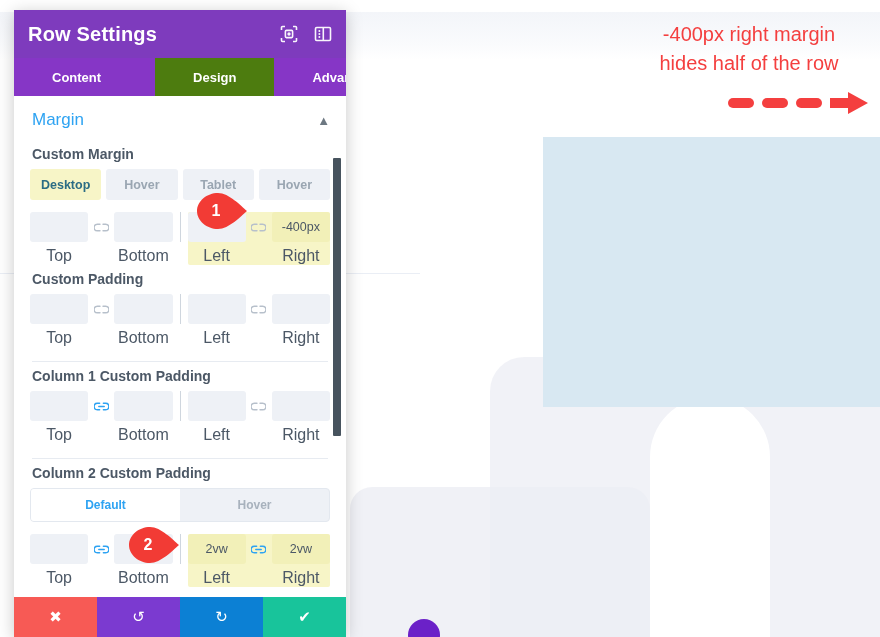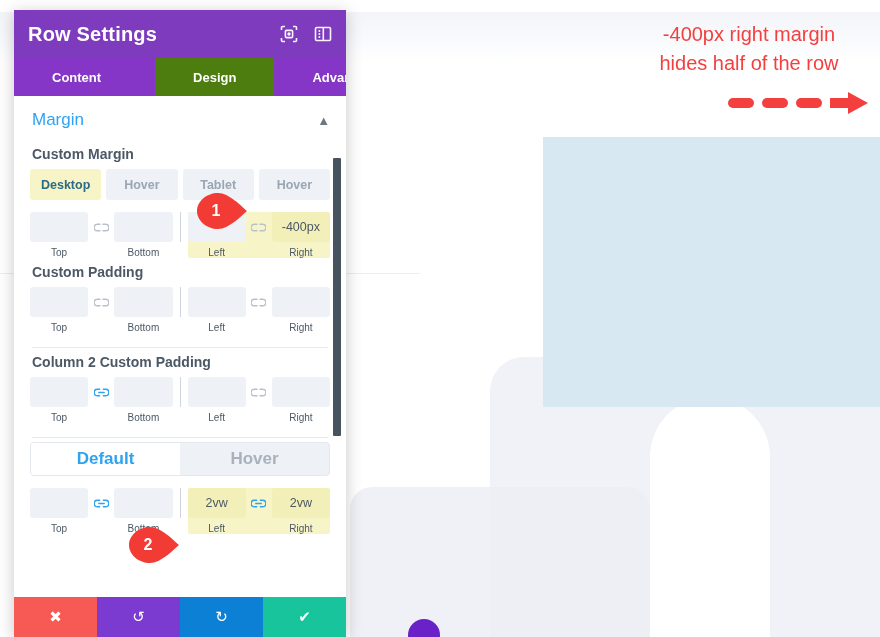--- a/index.html
+++ b/index.html
@@ -156,21 +156,21 @@
   .seg-item.active {
     background: #f7f5c7; color: #2b6c84;
   }
 
   .seg2 {
     display: flex; margin-bottom: 12px; border-radius: 4px;
     background: #eef1f6; overflow: hidden; border: 1px solid #e3e8ef;
   }
   .seg2-item {
     flex: 1; height: 32px; display: flex; align-items: center; justify-content: center;
-    font-size: 17px; font-weight: bold; color: #a8b2bd; cursor: pointer;
+    font-size: 12px; font-weight: bold; color: #a8b2bd; cursor: pointer;
   }
   .seg2-item.active { background: #ffffff; color: #2ea3f2; }
 
   
   .quad { display: flex; align-items: flex-start; margin-bottom: 4px; }
   .quad-half { display: flex; align-items: flex-start; flex: 1; }
   .quad-half.hl { background: #f7f5c7; border-radius: 2px; }
   .divider-v {
     width: 1px; align-self: stretch; background: #cfd6de;
     margin: 0 7px; height: 30px;
@@ -178,21 +178,21 @@
   .cell { flex: 1; display: flex; flex-direction: column; align-items: center; }
   .cell-input {
     width: 100%; height: 30px; border-radius: 3px;
     background: #eef1f6; border: none;
     font-family: "Liberation Sans", sans-serif;
     font-size: 12.5px; color: #4c5866; text-align: center;
     outline: none;
   }
   .cell-input.filled { background: #f2f0b8; color: #4c5866; }
   .cell-label {
-    margin-top: 5px; font-size: 10px; color: #4c5866;
+    margin-top: 5px; font-size: 16px; color: #4c5866;
   }
   .linkbtn {
     width: 26px; height: 30px; display: flex; align-items: center; justify-content: center;
     cursor: pointer; flex: 0 0 auto;
   }
   .hr {
     height: 1px; background: #e7ebf1; margin: 14px 2px 4px 2px;
   }
 
   
@@ -387,21 +387,21 @@
               <input class="cell-input" value="" style="">
               <div class="cell-label">Right</div>
             </div>
           </div>
         </div>
       </div>
 
       <div class="hr"></div>
 
       <div>
-        <div class="field-label">Column 2 Custom Padding</div>
+        <div class="field-label">Column 1 Custom Padding</div>
         <div class="quad">
           <div class="quad-half">
             <div class="cell">
               <input class="cell-input" value="" style="">
               <div class="cell-label">Top</div>
             </div>
             <div class="linkbtn">
               <svg width="15" height="11" viewBox="0 0 15 11">
                   <g fill="none" stroke="#2ea3f2" stroke-width="1.5" stroke-linecap="round">
                     <path d="M5.6 2.2H3.4A3 3 0 0 0 3.4 8.8h2.2"></path>
@@ -433,20 +433,21 @@
               <input class="cell-input" value="" style="">
               <div class="cell-label">Right</div>
             </div>
           </div>
         </div>
       </div>
 
       <div class="hr"></div>
 
       <div>
+        <div class="field-label">Column 2 Custom Padding</div>
         <div class="seg2">
           <div class="seg2-item active">Default</div>
           <div class="seg2-item">Hover</div>
         </div>
         <div class="quad">
           <div class="quad-half">
             <div class="cell">
               <input class="cell-input" value="" style="">
               <div class="cell-label">Top</div>
             </div>

